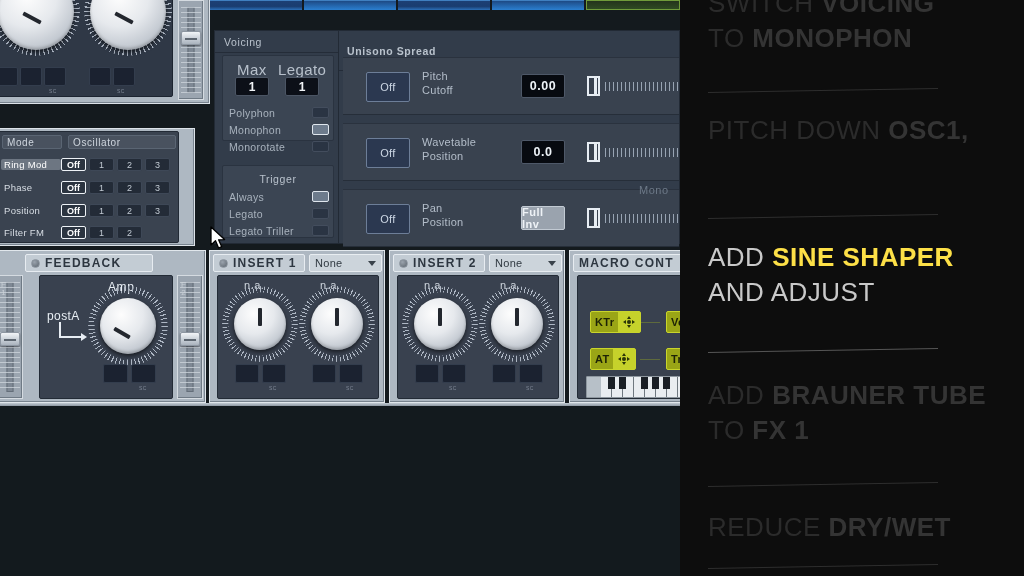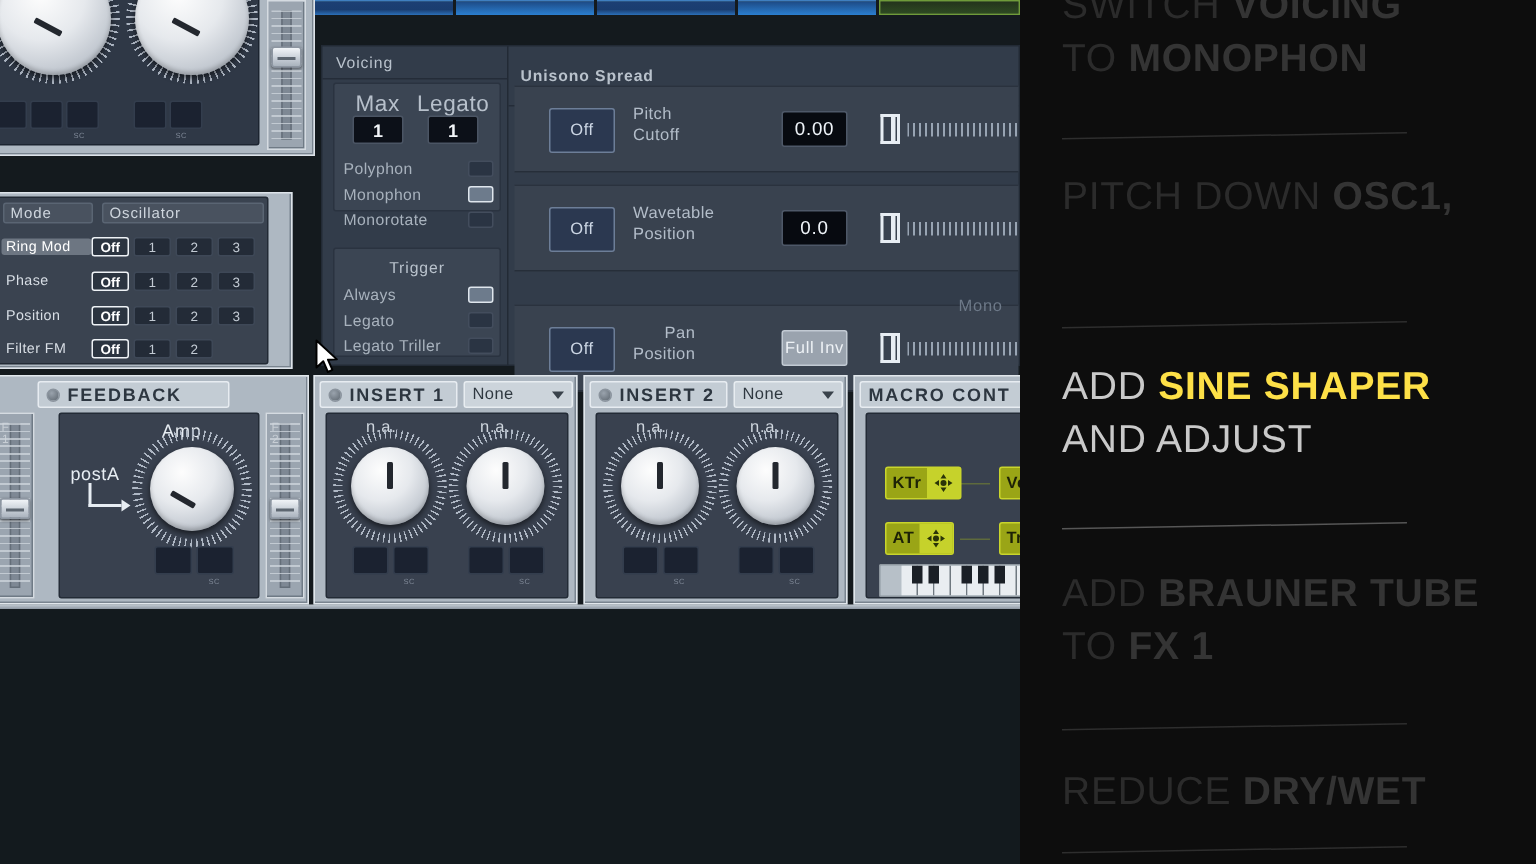--- a/index.html
+++ b/index.html
@@ -92,21 +92,21 @@
         background:#323c4a; border:1px solid #222a35; }
   #unisono .uhdr { position:absolute; left:0; top:0; width:100%; height:40px; display:flex; align-items:center;
         padding-left:8px; border-bottom:1px solid #242c38;font-weight:bold; }
   .urow { position:absolute; left:4px; width:336px; height:58px; background:#39424f;
         border-top:1px solid #2a323e; border-bottom:1px solid #262e39; }
   .offbtn { position:absolute; left:23px; top:14px; width:44px; height:30px; background:#2b3850;
         border:1px solid #6d7e98; border-radius:2px; color:#ccd6e4; font-size:11px;
         display:flex; align-items:center; justify-content:center; letter-spacing:.4px; }
   .ulab { position:absolute; left:79px; top:11px; color:#b3bdc9; font-size:11px; line-height:14px; letter-spacing:.3px; }
   .uval { position:absolute; left:178px; top:16px; width:44px; height:24px; background:#070a10;
-        border:1px solid #4e5868; border-radius:2px; color:#eef3f8; font-size:12.5px; font-weight:normal;
+        border:1px solid #4e5868; border-radius:2px; color:#eef3f8; font-size:12.5px; font-weight:bold;
         display:flex; align-items:center; justify-content:center; letter-spacing:.5px; }
   .uval.grey { background:#9aa3ae; border:1px solid #c2cad3; color:#eef2f6; font-size:11px; }
   .uslider { position:absolute; left:244px; top:16px; width:120px; height:24px; }
   .ibeam { position:absolute; left:0; top:2px; width:13px; height:20px; border-left:2px solid #e7edf3;
         border-right:2px solid #e7edf3; }
   .ibeam:before,.ibeam:after { content:""; position:absolute; left:-2px; right:-2px; height:2px; background:#e7edf3; }
   .ibeam:before { top:0; } .ibeam:after { bottom:0; }
   .ibeam .bar { position:absolute; left:5px; top:2px; width:3px; bottom:2px; background:#e7edf3; }
   .utick { position:absolute; left:18px; top:8px; height:9px; width:102px;
         background:repeating-linear-gradient(90deg,#98a4b3 0px,#98a4b3 1px,transparent 1px,transparent 4px); }
@@ -323,21 +323,21 @@
         <div class="uval">0.0</div>
         <div class="uslider">
           <div class="ibeam">
               <div class="bar"></div>
             </div>
           <div class="utick"></div>
 
         </div>
       </div>
 
-      <div class="urow" style="top:172px;text-align:right;">
+      <div class="urow" style="top:158px;">
         <div class="umono">Mono</div>
         <div class="offbtn">Off</div>
         <div class="ulab">
           <div>Pan</div>
           <div>Position</div>
         </div>
         <div class="uval grey">Full Inv</div>
         <div class="uslider">
           <div class="ibeam">
               <div class="bar"></div>

